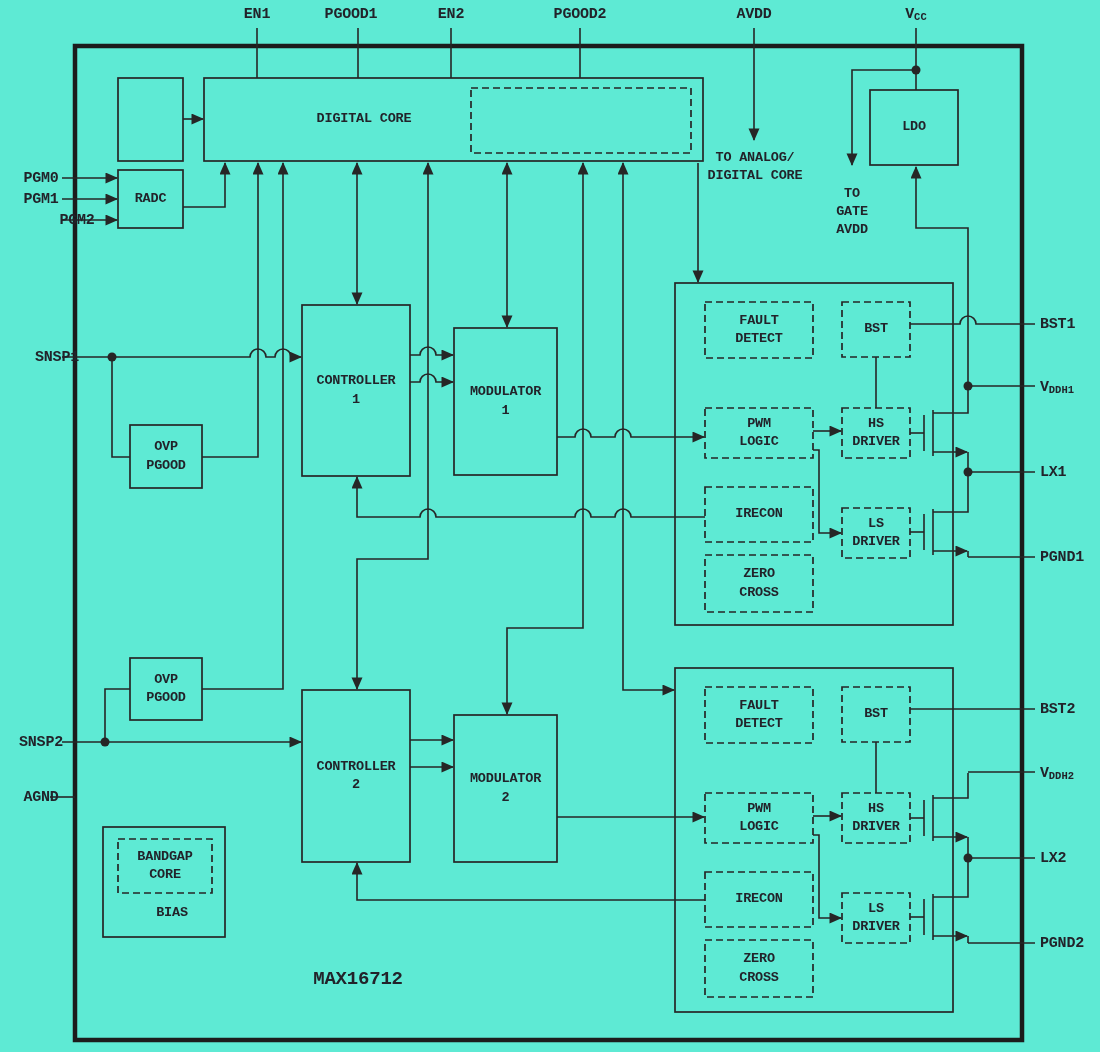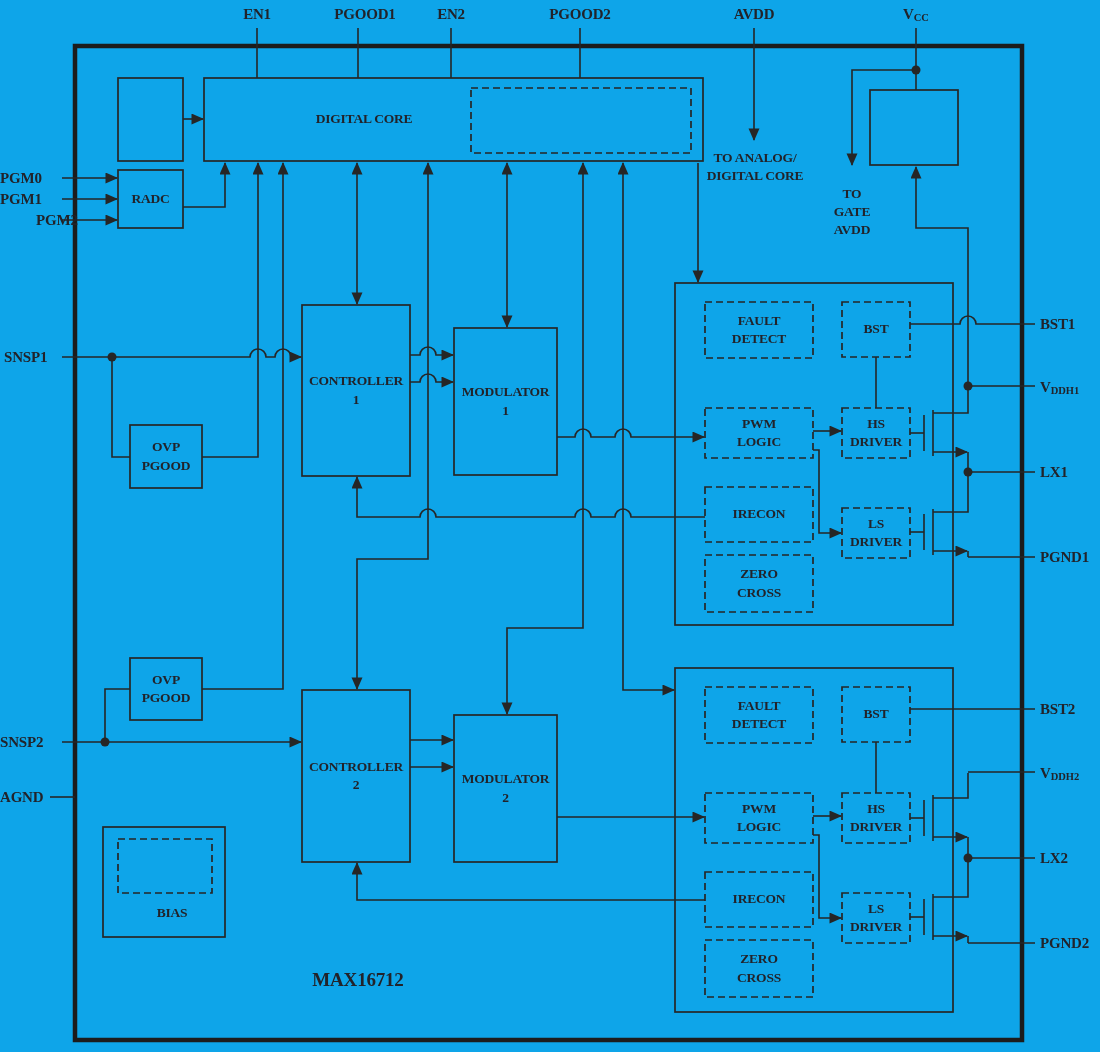--- a/index.html
+++ b/index.html
@@ -1,41 +1,41 @@
 <!DOCTYPE html>
 <html><head>
 <meta charset="utf-8">
 <style>
   html,body{margin:0;padding:0;background:#ffffff;}
   #canvas{
     position:relative;
     width:1100px;height:1052px;
-    background:#0ea5e9;
-    font-family:Liberation Serif, serif;
+    background:#5eead4;
+    font-family:Liberation Mono, monospace;
     color:#1e1f24;
     overflow:hidden;
   }
   #wires-svg{position:absolute;left:0;top:0;}
   .lbl{
     position:absolute;
     display:flex;align-items:center;justify-content:center;
     text-align:center;
     font-size:13.5px;font-weight:700;letter-spacing:-0.2px;
     line-height:1.35;
     white-space:pre-line;
     color:#22232a;
   }
   .pin{
     position:absolute;
     display:flex;align-items:center;
     font-size:15px;font-weight:700;letter-spacing:-0.2px;
     color:#22232a;
   }
   .pin.center{justify-content:center;}
-  .pin.right{justify-content:flex-start;}
+  .pin.right{justify-content:center;margin-left:12px;}
   .pin .sub{font-size:10.5px;font-weight:700;transform:translateY(3px);letter-spacing:0;}
   .annot{font-size:13.5px;}
   .title{font-size:19px;font-weight:800;letter-spacing:-0.2px;}
 </style>
 </head>
 <body>
 
 <div id="canvas">
 
   <svg id="wires-svg" width="1100" height="1052" viewBox="0 0 1100 1052">
@@ -189,21 +189,21 @@
       <circle cx="916" cy="70" r="4.5"></circle>
       <circle cx="968" cy="386" r="4.5"></circle>
       <circle cx="968" cy="472" r="4.5"></circle>
       <circle cx="968" cy="858" r="4.5"></circle>
     </g>
   </svg>
 
   <div class="pin center" style="left:227px;top:5px;width:60px;height:18px;">
       <span>EN1</span>
     </div>
-  <div class="pin center" style="left:325px;top:5px;width:80px;height:18px;align-items:flex-end;">
+  <div class="pin center" style="left:311px;top:5px;width:80px;height:18px;align-items:flex-end;">
       <span>PGOOD1</span>
     </div>
   <div class="pin center" style="left:421px;top:5px;width:60px;height:18px;">
       <span>EN2</span>
     </div>
   <div class="pin center" style="left:540px;top:5px;width:80px;height:18px;">
       <span>PGOOD2</span>
     </div>
   <div class="pin center" style="left:714px;top:5px;width:80px;height:18px;">
       <span>AVDD</span>
@@ -215,21 +215,21 @@
 
   <div class="pin right" style="left:0;top:169px;width:58px;height:18px;">
       <span>PGM0</span>
     </div>
   <div class="pin right" style="left:0;top:190px;width:58px;height:18px;">
       <span>PGM1</span>
     </div>
   <div class="pin right" style="left:0;top:211px;width:58px;height:18px;padding-left:36px;">
       <span>PGM2</span>
     </div>
-  <div class="pin right" style="left:4px;top:348px;width:58px;height:18px;">
+  <div class="pin right" style="left:16px;top:348px;width:58px;height:18px;">
       <span>SNSP1</span>
     </div>
   <div class="pin right" style="left:0;top:733px;width:58px;height:18px;">
       <span>SNSP2</span>
     </div>
   <div class="pin right" style="left:0;top:788px;width:58px;height:18px;">
       <span>AGND</span>
     </div>
 
   <div class="pin" style="left:1040px;top:315px;width:70px;height:18px;">
@@ -254,32 +254,35 @@
     </div>
   <div class="pin" style="left:1040px;top:849px;width:70px;height:18px;">
       <span>LX2</span>
     </div>
   <div class="pin" style="left:1040px;top:934px;width:70px;height:18px;">
       <span>PGND2</span>
     </div>
 
   <div class="lbl" style="left:118px;top:170px;width:65px;height:58px;">RADC</div>
   <div class="lbl" style="left:204px;top:78px;width:320px;height:83px;">DIGITAL CORE</div>
+  <div class="lbl" style="left:870px;top:90px;width:88px;height:75px;">LDO</div>
   <div class="lbl" style="left:130px;top:425px;width:72px;height:63px;">OVP
 PGOOD</div>
   <div class="lbl" style="left:130px;top:658px;width:72px;height:62px;">OVP
 PGOOD</div>
   <div class="lbl" style="left:302px;top:305px;width:108px;height:171px;">CONTROLLER
 1</div>
   <div class="lbl" style="left:302px;top:690px;width:108px;height:172px;">CONTROLLER
 2</div>
   <div class="lbl" style="left:454px;top:328px;width:103px;height:147px;">MODULATOR
 1</div>
   <div class="lbl" style="left:454px;top:715px;width:103px;height:147px;">MODULATOR
 2</div>
+  <div class="lbl" style="left:118px;top:839px;width:94px;height:54px;">BANDGAP
+CORE</div>
   <div class="lbl" style="left:103px;top:898px;width:122px;height:30px;padding-left:8px;">BIAS</div>
 
   <div class="lbl" style="left:705px;top:302px;width:108px;height:56px;">FAULT
 DETECT</div>
   <div class="lbl" style="left:842px;top:302px;width:68px;height:55px;">BST</div>
   <div class="lbl" style="left:705px;top:408px;width:108px;height:50px;">PWM
 LOGIC</div>
   <div class="lbl" style="left:842px;top:408px;width:68px;height:50px;">HS
 DRIVER</div>
   <div class="lbl" style="left:705px;top:487px;width:108px;height:55px;">IRECON</div>

